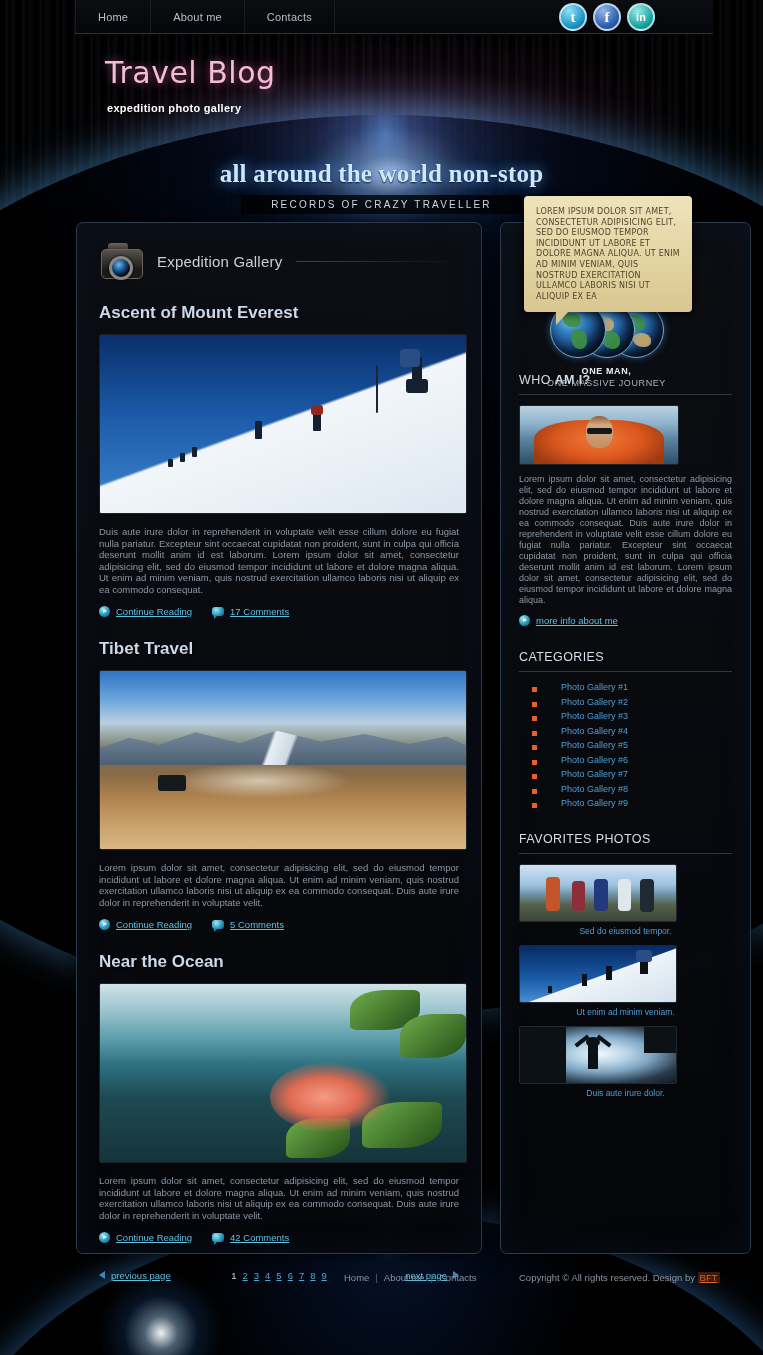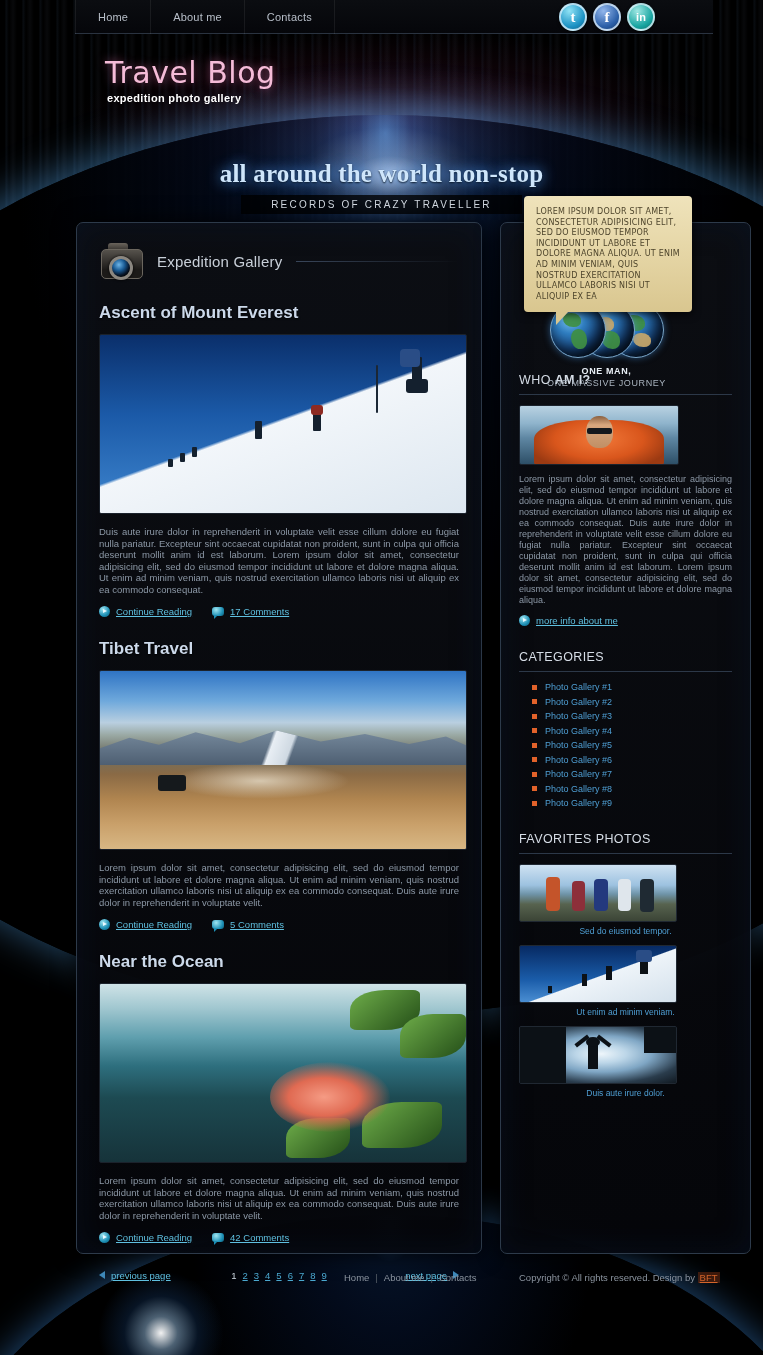--- a/index.html
+++ b/index.html
@@ -82,21 +82,21 @@
 
   
   .logo { position: absolute; left: 105px; top: 55px; z-index: 6; }
   .logo-title {
     font-size: 30px; color: #f5bcd8; font-weight: normal; letter-spacing: .5px;
     text-shadow: 0 0 10px rgba(240,120,180,.55);
     font-family: "DejaVu Sans", sans-serif;
   }
   .logo-sub {
     font-size: 11px; color: #fff; font-weight: bold; letter-spacing: .3px;
-    margin-top: 2px; margin-left: 2px;
+    margin-top: 12px; margin-left: 2px;
   }
 
   
   .hero { position: absolute; left: 0; top: 160px; width: 763px; text-align: center; z-index: 6; }
   .hero-title {
     font-family: "Liberation Serif", serif; font-weight: bold;
     font-size: 25px; color: #cfe6fb; letter-spacing: .2px;
     text-shadow: 0 0 14px rgba(80,160,255,.9), 0 1px 2px #000;
   }
   .hero-sub {
@@ -287,21 +287,21 @@
     border-radius: 48% 48% 44% 44%;
   }
   .who-photo .shades {
     position: absolute; left: 67px; top: 22px; width: 25px; height: 6px;
     background: #14181d; border-radius: 2px;
   }
   .who-text { color: #8c98a6; font-size: 9px; line-height: 11px; margin-top: 9px; text-align: justify; }
   .who-link { display: flex; align-items: center; gap: 6px; margin-top: 9px; }
 
   .cat-list { list-style: none; }
-  .cat-list li { display: flex; align-items: center; gap: 8px; margin-bottom: 4.5px; padding-left: 13px; }
+  .cat-list li { display: flex; align-items: flex-end; gap: 24px; margin-bottom: 4.5px; padding-left: 13px; }
   .cat-bullet { width: 5px; height: 5px; background: #e2622a; flex: none; }
   .cat-list a { color: #4f9fd4; font-size: 9px; text-decoration: none; }
 
   .fav-item { margin-bottom: 9px; }
   .fav-photo {
     width: 158px; height: 58px; border: 1px solid #202832; border-radius: 2px; overflow: hidden; position: relative;
   }
   .fav-cap { color: #4f9fd4; font-size: 8.5px; text-align: center; margin-top: 4px; }
   .fp1 { background: linear-gradient(160deg, rgba(255,255,255,0) 52%, #eef4f9 53%, #d4e1ec 100%), linear-gradient(180deg, #072a63 0%, #1a5ca9 60%, #4a8ed2 100%); }
   .fp2 { background: linear-gradient(180deg, #cfe2f2 0%, #9dc2e0 36%, #6f94a8 52%, #57634f 70%, #3b4436 100%); }

